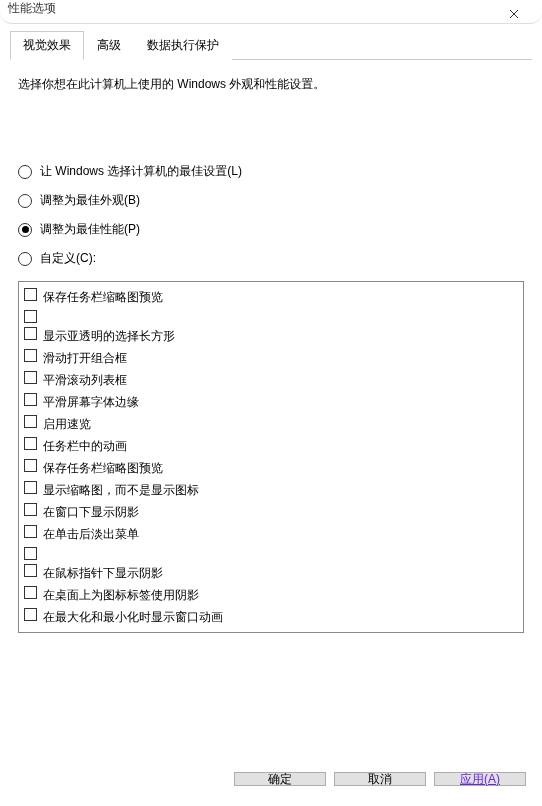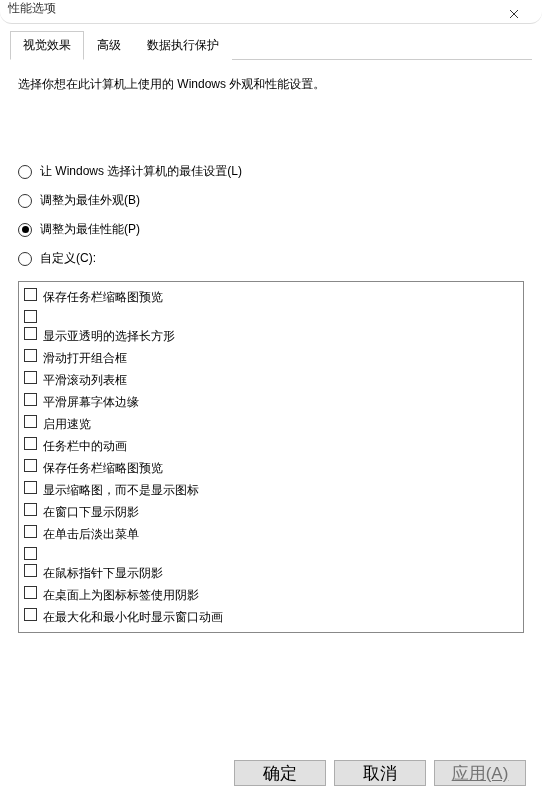--- a/index.html
+++ b/index.html
@@ -99,31 +99,31 @@
       flex-shrink: 0;
     }
     .button-row {
       display: flex;
       justify-content: flex-end;
       gap: 8px;
       padding: 12px 6px 4px 0;
     }
     .btn {
       min-width: 92px;
-      height: 26px;
+      height: 14px;
       border: 1px solid #adadad;
       background: #e1e1e1;
-      font-size: 17px;
+      font-size: 12px;
       font-family: inherit;
       cursor: pointer;
       display: inline-flex;
       align-items: center; justify-content: center;
     }
     .btn:disabled {
-      color: #737373;
+      color: #6d28d9;
       cursor: default;
       text-decoration: underline;
     }
     .spacer { flex: 1; }
   </style>
 </head>
 <body>
 
 <div class="titlebar">
   <span class="titlebar-title">性能选项</span>

